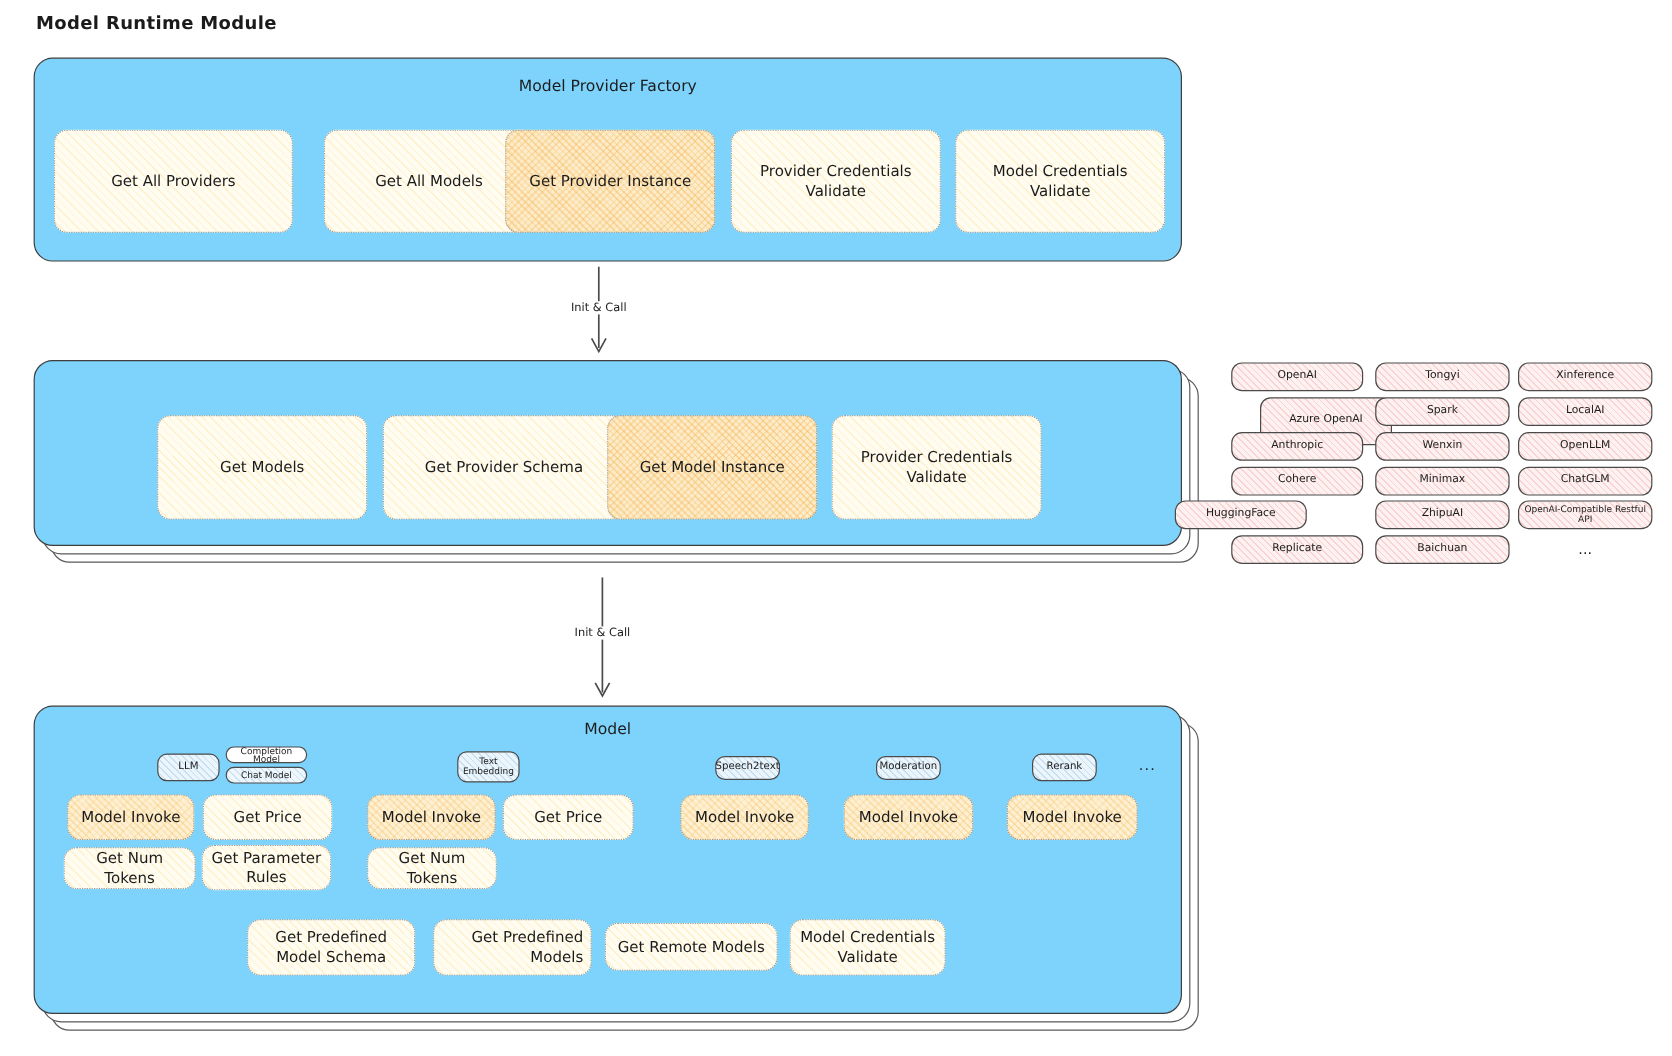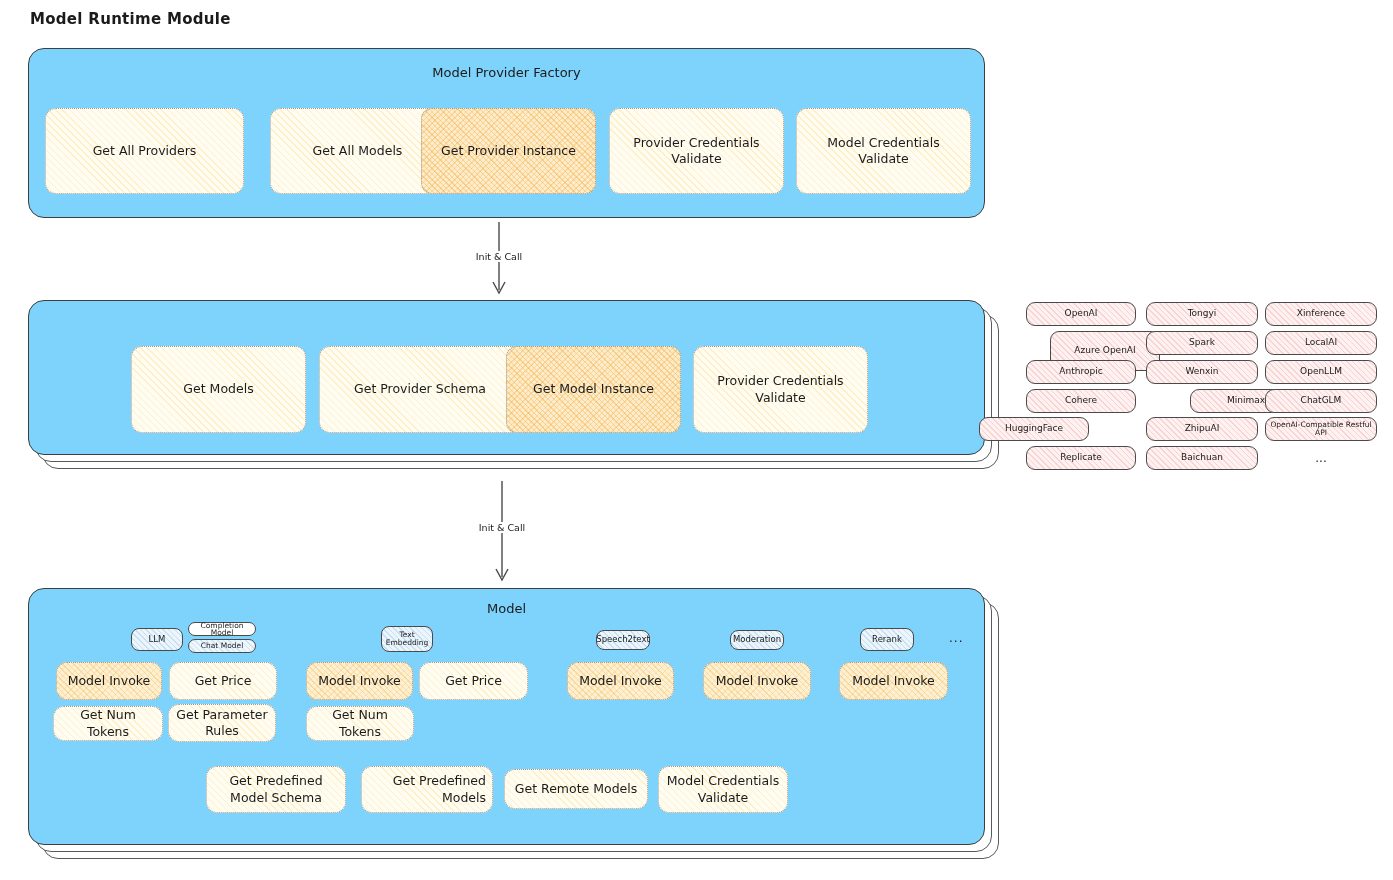--- a/index.html
+++ b/index.html
@@ -105,21 +105,21 @@
 
 <div class="abs vendor" style="left:1050px;top:331px;width:110px;height:40px;">Azure OpenAI</div>
 <div class="abs vendor" style="left:1146px;top:331px;width:112px;height:24px;">Spark</div>
 <div class="abs vendor" style="left:1265px;top:331px;width:112px;height:24px;">LocalAI</div>
 
 <div class="abs vendor" style="left:1026px;top:360px;width:110px;height:24px;">Anthropic</div>
 <div class="abs vendor" style="left:1146px;top:360px;width:112px;height:24px;">Wenxin</div>
 <div class="abs vendor" style="left:1265px;top:360px;width:112px;height:24px;">OpenLLM</div>
 
 <div class="abs vendor" style="left:1026px;top:389px;width:110px;height:24px;">Cohere</div>
-<div class="abs vendor" style="left:1190px;top:389px;width:112px;height:24px;">Minimax</div>
+<div class="abs vendor" style="left:1146px;top:389px;width:112px;height:24px;">Minimax</div>
 <div class="abs vendor" style="left:1265px;top:389px;width:112px;height:24px;">ChatGLM</div>
 
 <div class="abs vendor" style="left:979px;top:417px;width:110px;height:24px;">HuggingFace</div>
 <div class="abs vendor" style="left:1146px;top:417px;width:112px;height:24px;">ZhipuAI</div>
 <div class="abs vendor" style="left:1265px;top:417px;width:112px;height:24px;font-size:7.5px;">OpenAI-Compatible Restful API</div>
 
 <div class="abs vendor" style="left:1026px;top:446px;width:110px;height:24px;">Replicate</div>
 <div class="abs vendor" style="left:1146px;top:446px;width:112px;height:24px;">Baichuan</div>
 <div class="abs vendor-more" style="left:1265px;top:446px;width:112px;height:24px;">...</div>
 

